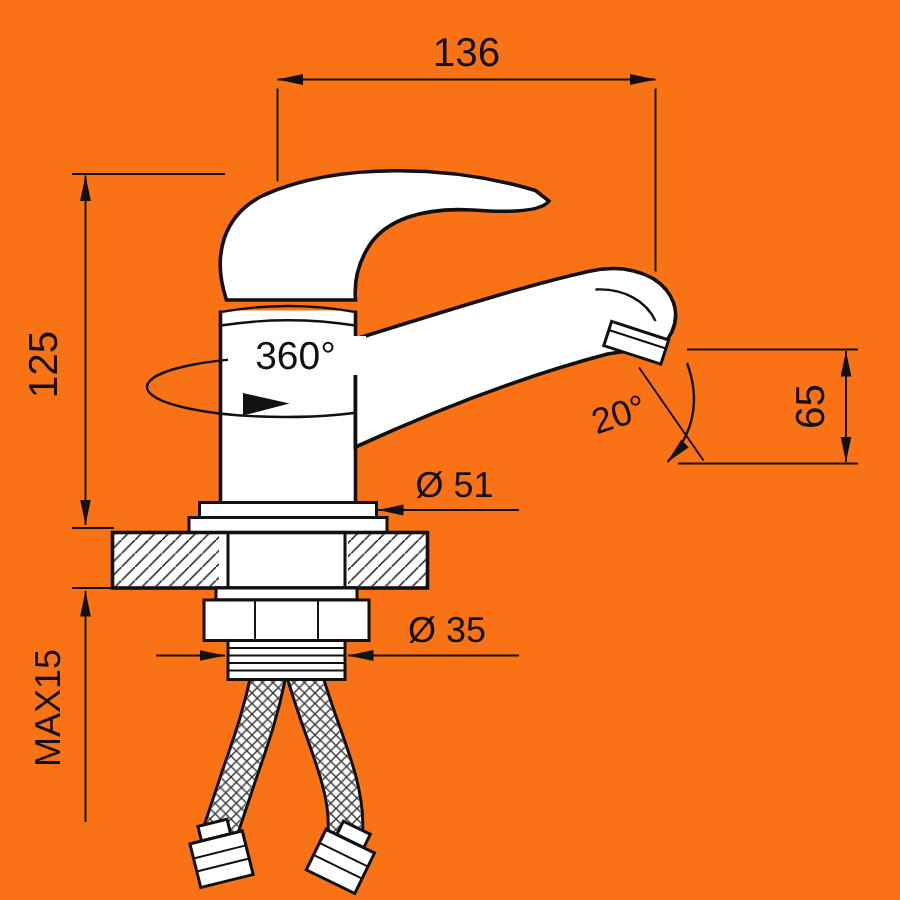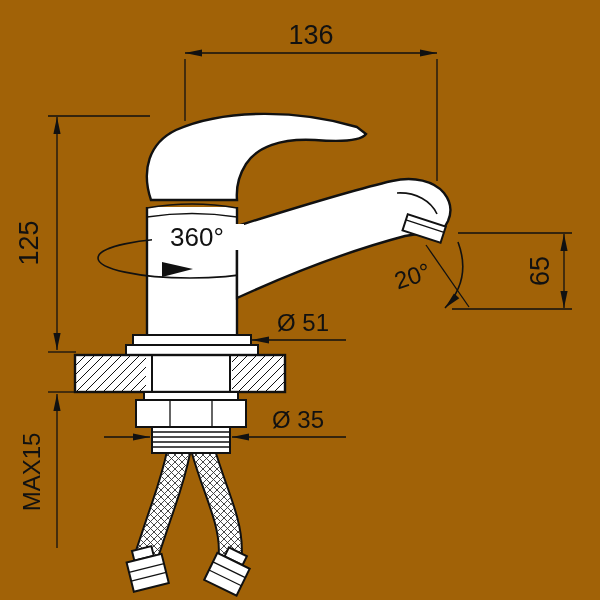--- a/index.html
+++ b/index.html
@@ -1,16 +1,16 @@
 <!DOCTYPE html>
 <html><head>
 <meta charset="utf-8">
 <style>
   html,body{margin:0;padding:0;background:#ffffff;}
-  .stage{width:600px;height:600px;position:relative;background:#a16207;text-align:center;}
+  .stage{width:600px;height:600px;position:relative;background:#f97316;text-align:center;}
   svg{display:block;}
   text{font-family:"Liberation Sans", sans-serif; fill:#111;}
   .dim{font-size:27px;}
   .dia{font-size:24px;}
   .ang{font-size:24px;}
   .rot{font-size:26px;}
   .thin{stroke:#111;stroke-width:1.3;fill:none;}
   .mid{stroke:#111;stroke-width:1.6;fill:none;}
   .outline{stroke:#111;stroke-width:2.4;fill:#ffffff;}
   .outline2{stroke:#111;stroke-width:2;fill:#ffffff;}

